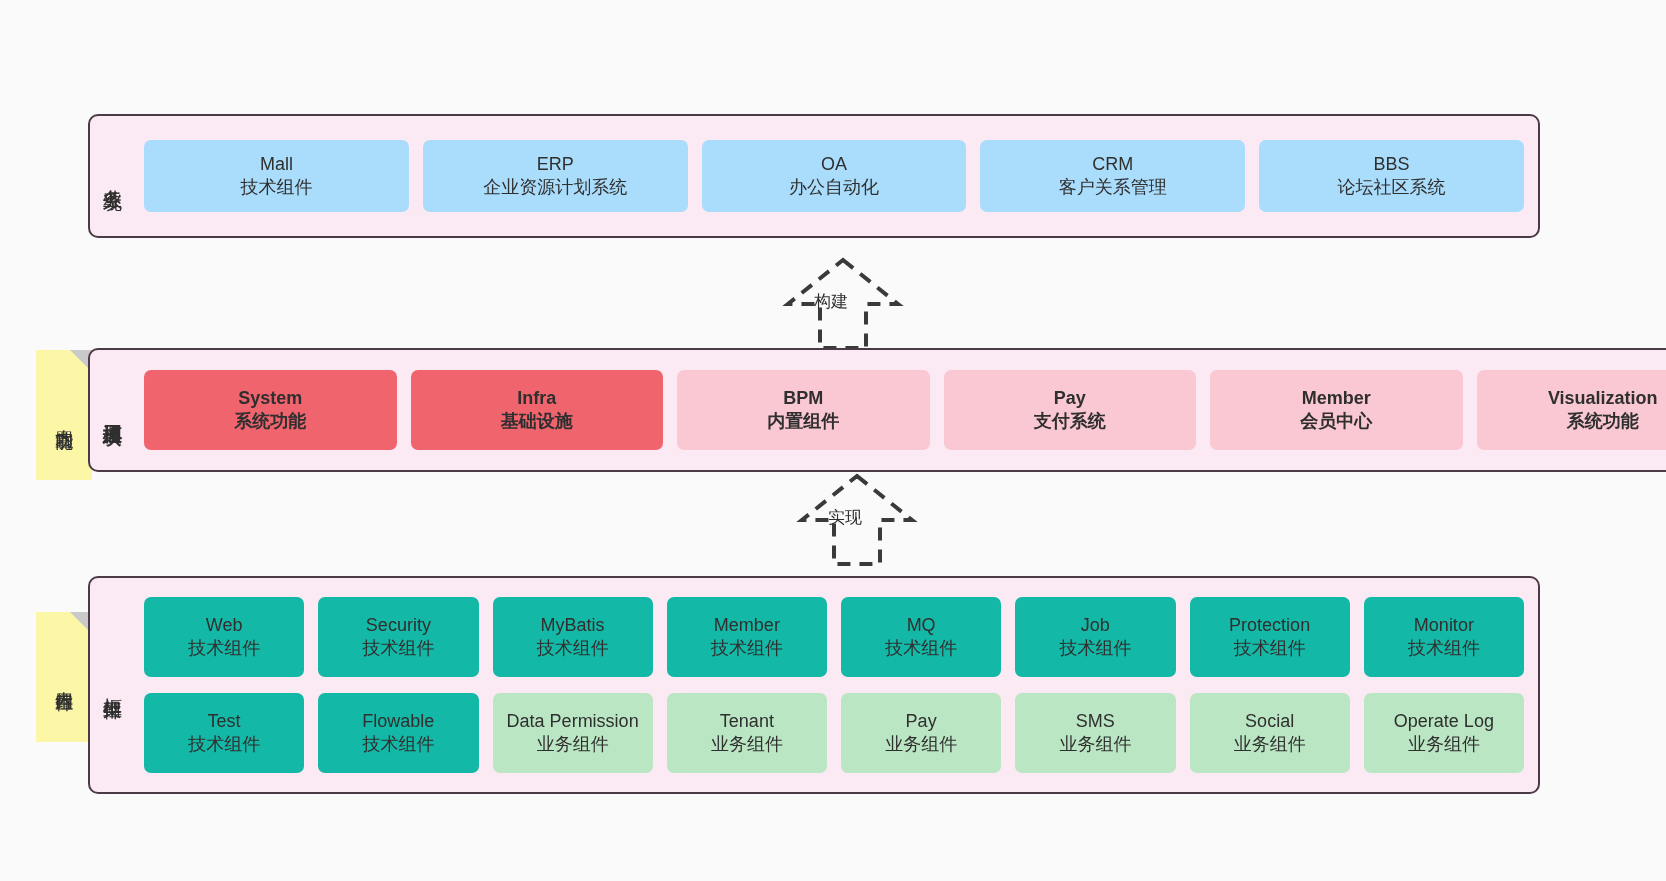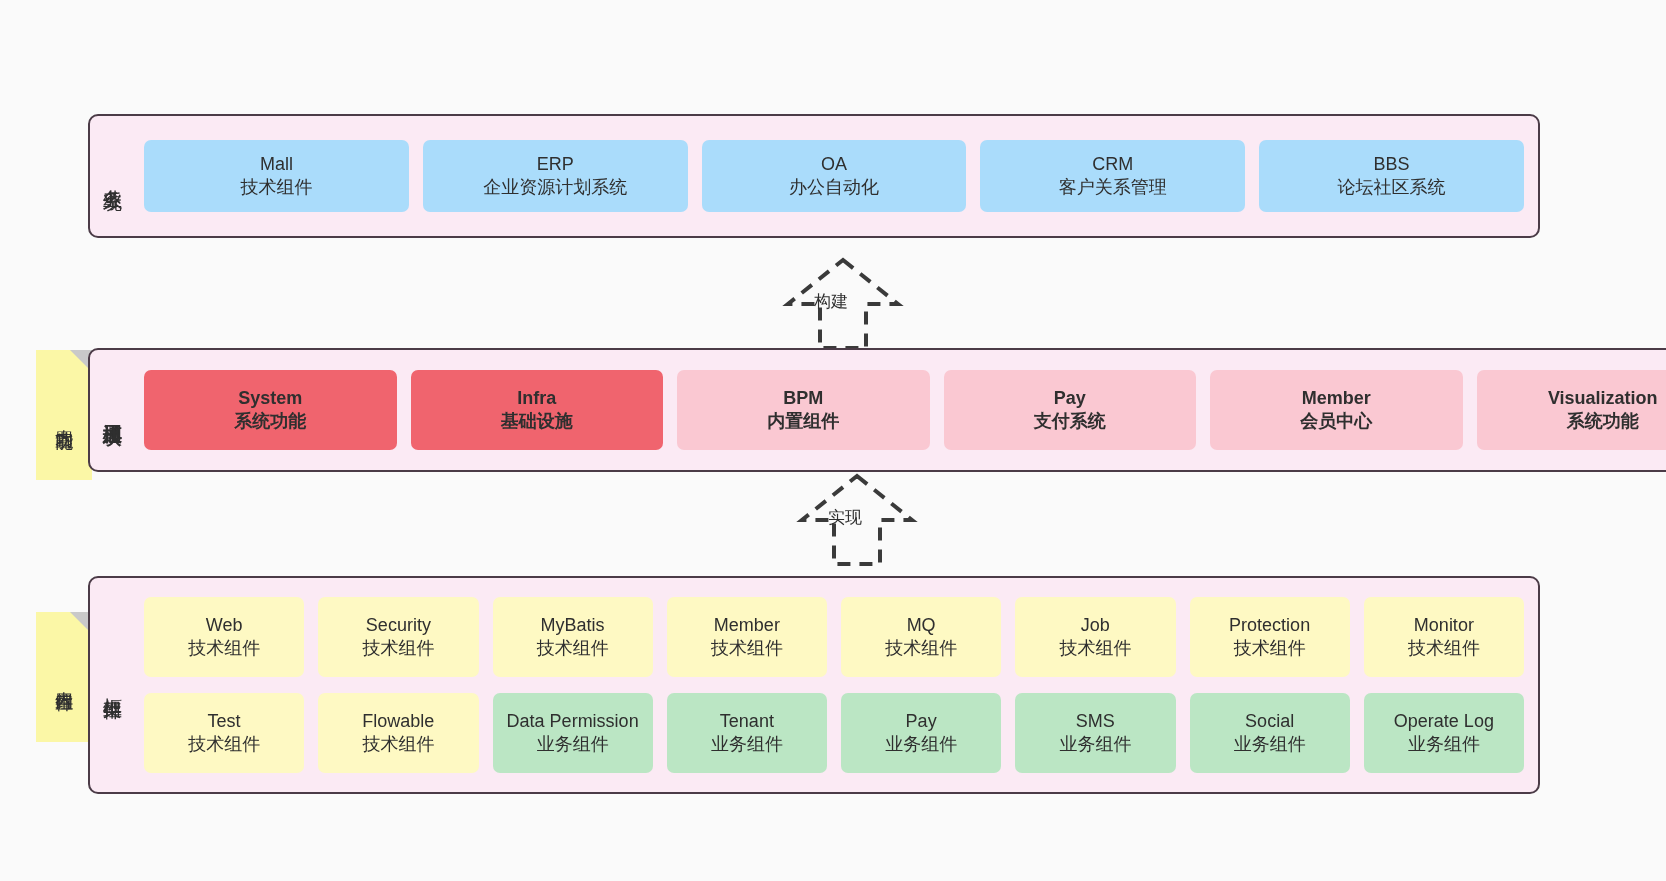--- a/index.html
+++ b/index.html
@@ -113,21 +113,21 @@
 
   
   #layer-framework {
     left: 88px;
     top: 576px;
     width: 1452px;
     height: 218px;
   }
   #layer-framework .node {
     height: 80px;
-    background: #fef9c3;
+    background: #14b8a6;
   }
   #layer-framework .node.light {
     background: #bbe6c4;
   }
 
   
   .note {
     position: absolute;
     width: 56px;
     background: #fbf7a6;

